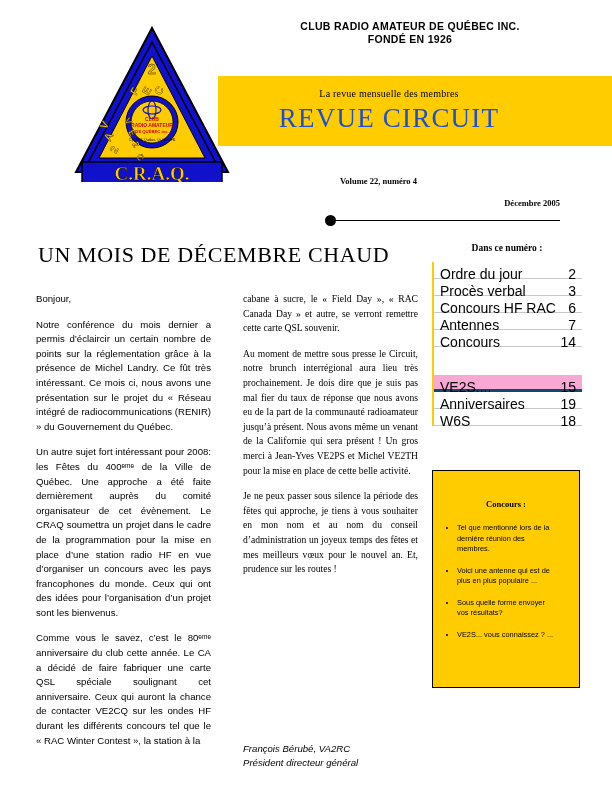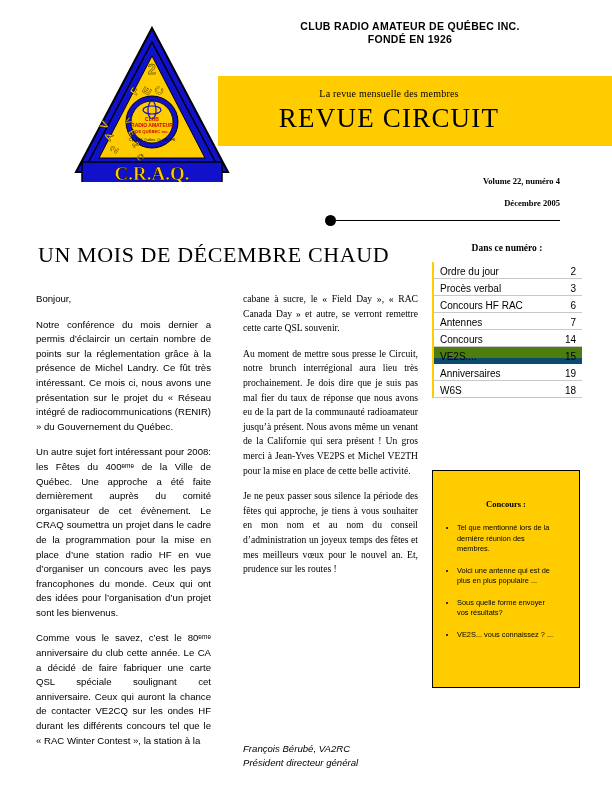--- a/index.html
+++ b/index.html
@@ -67,31 +67,30 @@
     letter-spacing: 0.2px;
   }
   .banner-main {
     position: absolute;
     left: 0; top: 27px;
     width: 342px;
     text-align: center;
     font-size: 27px;
     font-family: "Liberation Serif", serif;
     letter-spacing: 1.2px;
-    color: #000000;
+    color: #1d4ed8;
   }
 
   .vol-line {
     position: absolute;
     right: 52px;
     top: 176px;
     font-size: 8.5px;
     font-weight: bold;
     font-family: "Liberation Serif", serif;
-    text-align: right;
     width: 220px;
   }
   .date-line {
     position: absolute;
     right: 52px;
     top: 198px;
     font-size: 8.5px;
     font-weight: bold;
     font-family: "Liberation Serif", serif;
     text-align: right;
@@ -166,36 +165,37 @@
     position: absolute;
     left: 432px;
     top: 262px;
     width: 148px;
     border-left: 2px solid #FFCC00;
   }
   .toc-row {
     position: relative;
     height: 17px;
     border-bottom: 1px solid #c8c8c8;
-    font-size: 10px;
+    font-size: 14px;
     color: #000;
     padding-left: 3px;
     box-sizing: border-box;
   }
   .toc-row .t {
     position: absolute;
     left: 6px; top: 4px;
   }
   .toc-row .p {
     position: absolute;
     right: 6px; top: 4px;
   }
   .toc-row.hl {
-    background: #4d7c0f;
-    border-bottom: 6px solid #0c4a6e;
+    background: #f9a8d4;
+    border-bottom: 3px solid #0c4a6e;
+    margin-top: 28px;
   }
 
   
   .sommaire {
     position: absolute;
     left: 432px;
     top: 470px;
     width: 148px;
     height: 218px;
     background: #FFCC00;

